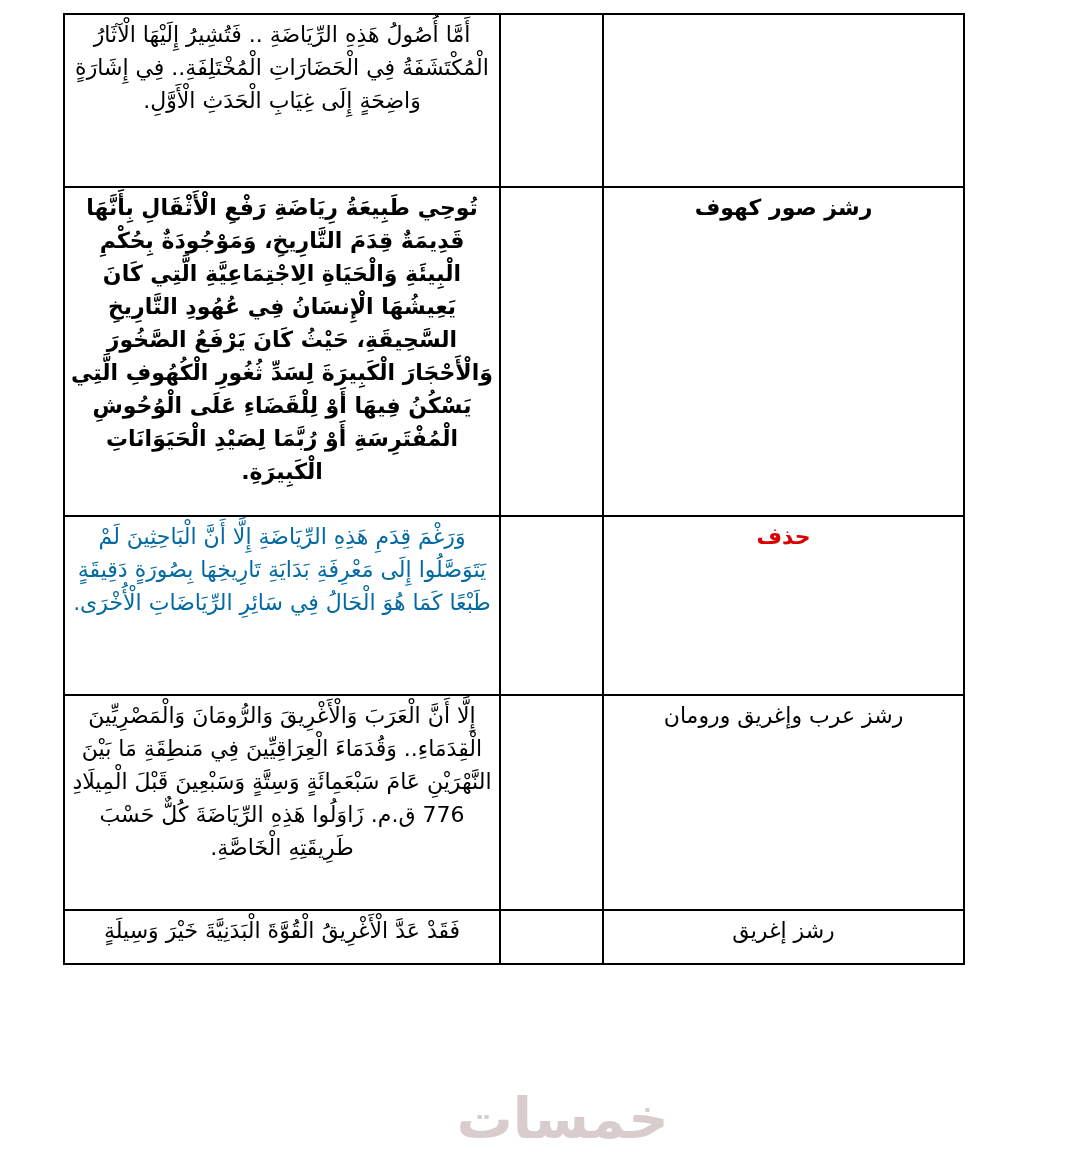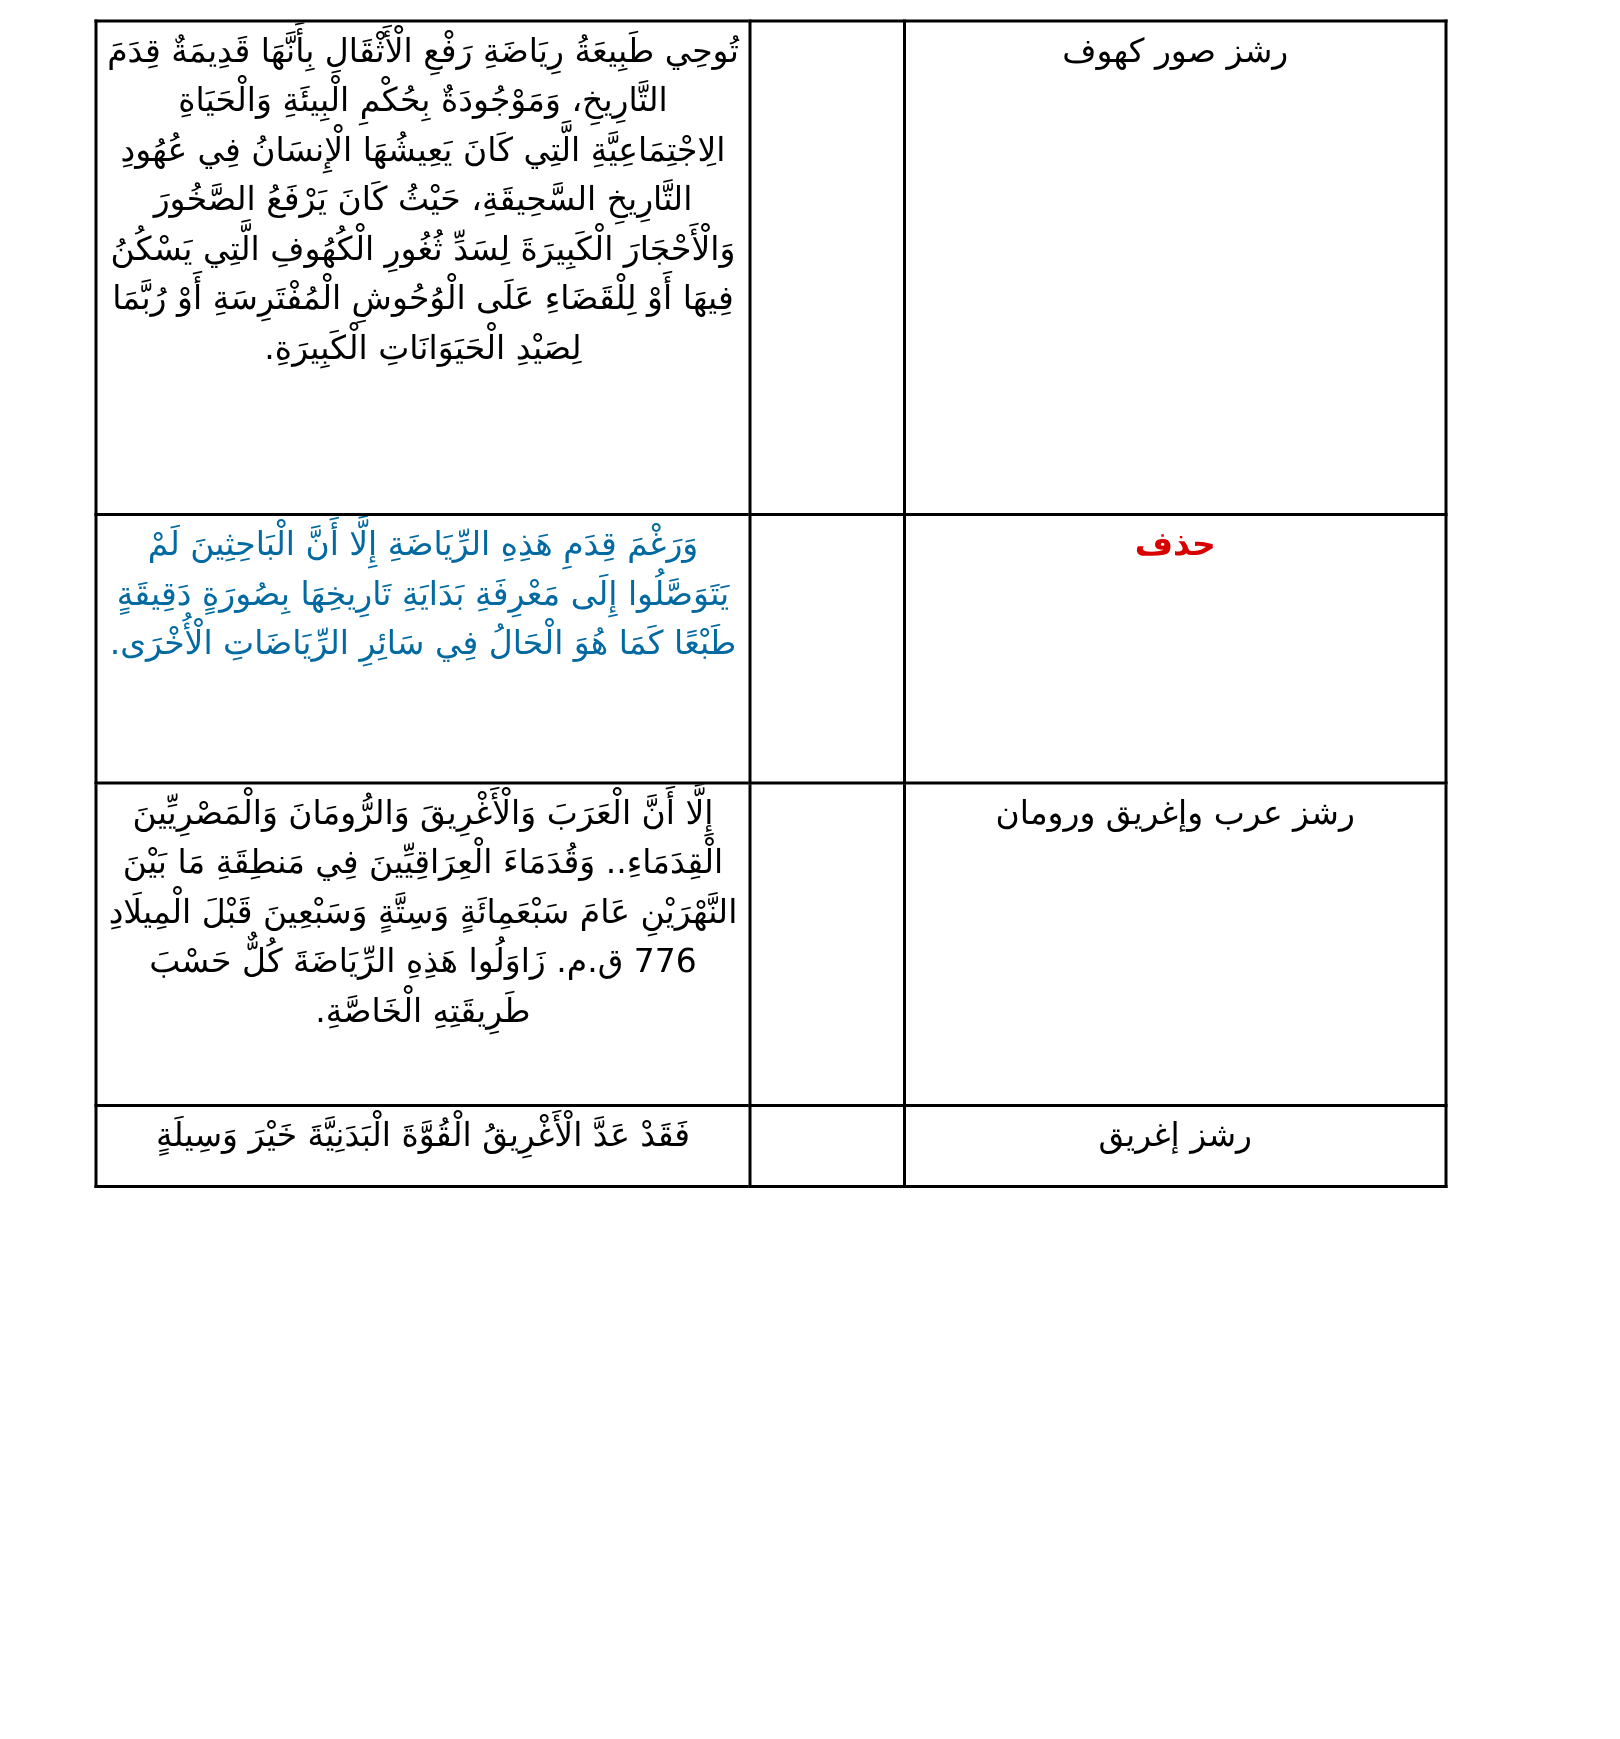--- a/index.html
+++ b/index.html
@@ -47,42 +47,48 @@
     font-size: 22px;
     line-height: 1.5;
     color: #000000;
     background: transparent;
     overflow: hidden;
   }
   
   tr.r1 td { height: 88px;  }
   tr.r2 td { height: 165px; }
   tr.r3 td { height: 89px;  }
-  tr.r4 td { height: 321px; }
+  tr.r4 td { height: 321px; font-weight: bold; }
   tr.r5 td { height: 171px; }
   tr.r6 td { height: 207px; }
   tr.r7 td { height: 46px;  }
   
   tr.row-deleted td.cell-script { color: #0369a1; }
   tr.row-deleted td.cell-note   { color: #d90000; font-weight: bold; text-align: center; }
   td.cell-note { padding-top: 6px; }
 </style>
 </head>
 <body>
 
 <div class="page">
 
+  <div class="watermark">خمسات</div>
 
   <table class="doc-table" dir="rtl">
     <colgroup>
       <col class="col-notes">
       <col class="col-spacer">
       <col class="col-script">
     </colgroup>
     <tbody>
+      <tr class="r2">
+        <td class="cell-note"></td>
+        <td class="cell-spacer"></td>
+        <td class="cell-script">أَمَّا أُصُولُ هَذِهِ الرِّيَاضَةِ .. فَتُشِيرُ إِلَيْهَا الْآثَارُ الْمُكْتَشَفَةُ فِي الْحَضَارَاتِ الْمُخْتَلِفَةِ.. فِي إِشَارَةٍ وَاضِحَةٍ إِلَى غِيَابِ الْحَدَثِ الْأَوَّلِ.</td>
+      </tr>
       <tr class="r4">
         <td class="cell-note">رشز صور كهوف</td>
         <td class="cell-spacer"></td>
         <td class="cell-script">تُوحِي طَبِيعَةُ رِيَاضَةِ رَفْعِ الْأَثْقَالِ بِأَنَّهَا قَدِيمَةٌ قِدَمَ التَّارِيخِ، وَمَوْجُودَةٌ بِحُكْمِ الْبِيئَةِ وَالْحَيَاةِ الِاجْتِمَاعِيَّةِ الَّتِي كَانَ يَعِيشُهَا الْإِنسَانُ فِي عُهُودِ التَّارِيخِ السَّحِيقَةِ، حَيْثُ كَانَ يَرْفَعُ الصَّخُورَ وَالْأَحْجَارَ الْكَبِيرَةَ لِسَدِّ ثُغُورِ الْكُهُوفِ الَّتِي يَسْكُنُ فِيهَا أَوْ لِلْقَضَاءِ عَلَى الْوُحُوشِ الْمُفْتَرِسَةِ أَوْ رُبَّمَا لِصَيْدِ الْحَيَوَانَاتِ الْكَبِيرَةِ.</td>
       </tr>
       <tr class="r5 row-deleted">
         <td class="cell-note">حذف</td>
         <td class="cell-spacer"></td>
         <td class="cell-script">وَرَغْمَ قِدَمِ هَذِهِ الرِّيَاضَةِ إِلَّا أَنَّ الْبَاحِثِينَ لَمْ يَتَوَصَّلُوا إِلَى مَعْرِفَةِ بَدَايَةِ تَارِيخِهَا بِصُورَةٍ دَقِيقَةٍ طَبْعًا كَمَا هُوَ الْحَالُ فِي سَائِرِ الرِّيَاضَاتِ الْأُخْرَى.</td>
       </tr>

